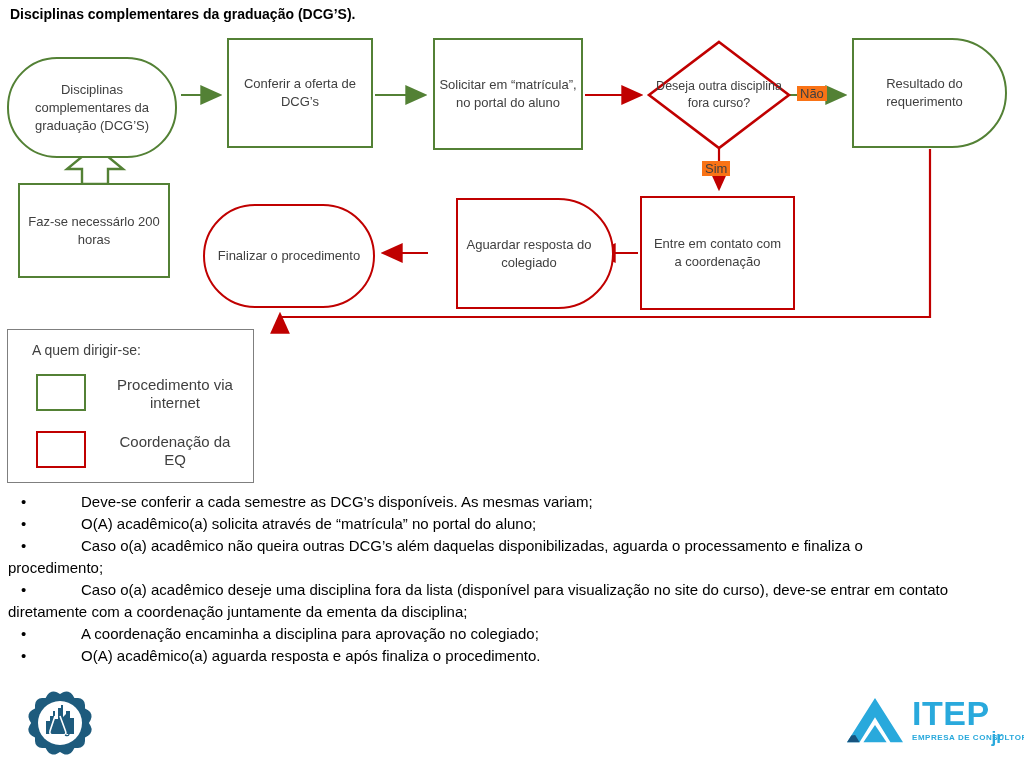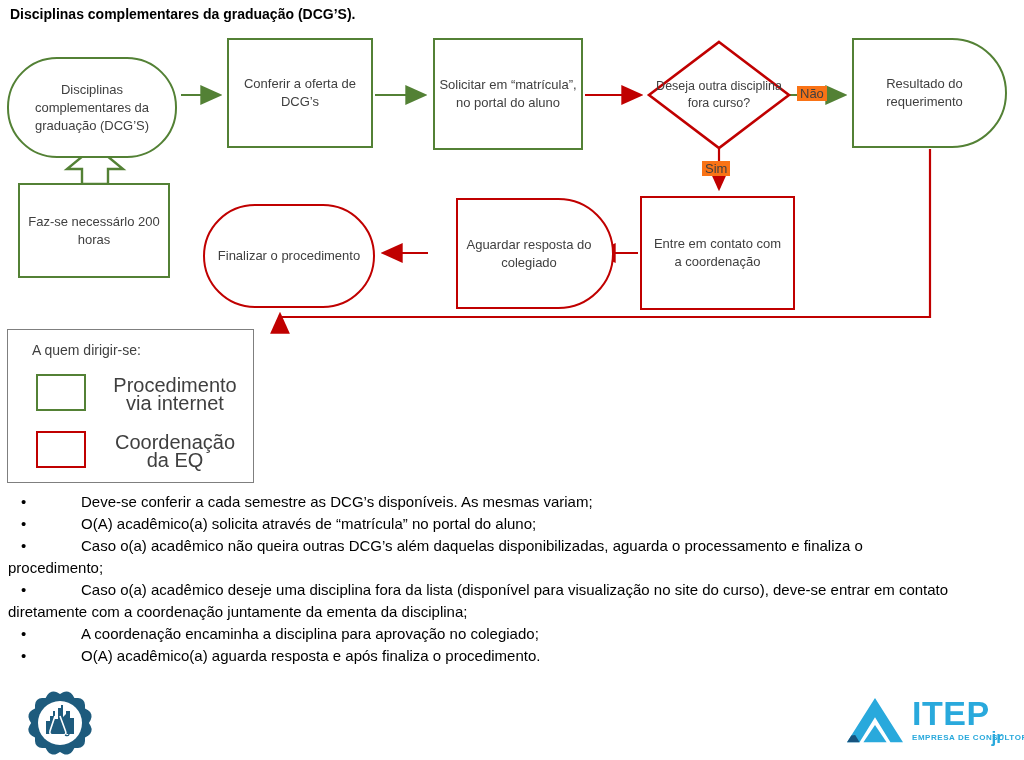--- a/index.html
+++ b/index.html
@@ -52,21 +52,21 @@
   .legend {
     position: absolute; left: 7px; top: 329px; width: 247px; height: 154px;
     border: 1.6px solid #7f7f7f; background: #fff;
   }
   .legend-title { position: absolute; left: 24px; top: 12px; font-size: 14px; color: #3f3f3f; }
   .legend-swatch { position: absolute; width: 50px; height: 37px; background: #fff; }
   .sw-green { left: 28px; top: 44px;  border: 2.2px solid #538135; }
   .sw-red   { left: 28px; top: 101px; border: 2.2px solid #C00000; }
   .legend-label {
     position: absolute; left: 100px; width: 134px; text-align: center;
-    font-size: 20px; line-height: 18px; color: #3f3f3f;
+    font-size: 15px; line-height: 18px; color: #3f3f3f;
   }
   .ll-1 { top: 46px; }
   .ll-2 { top: 103px; }
 
   
   .notes { position: absolute; left: 8px; top: 491px; width: 952px; }
   .notes p {
     position: relative;
     font-size: 15px; line-height: 22px; color: #000;
     text-indent: 73px;

